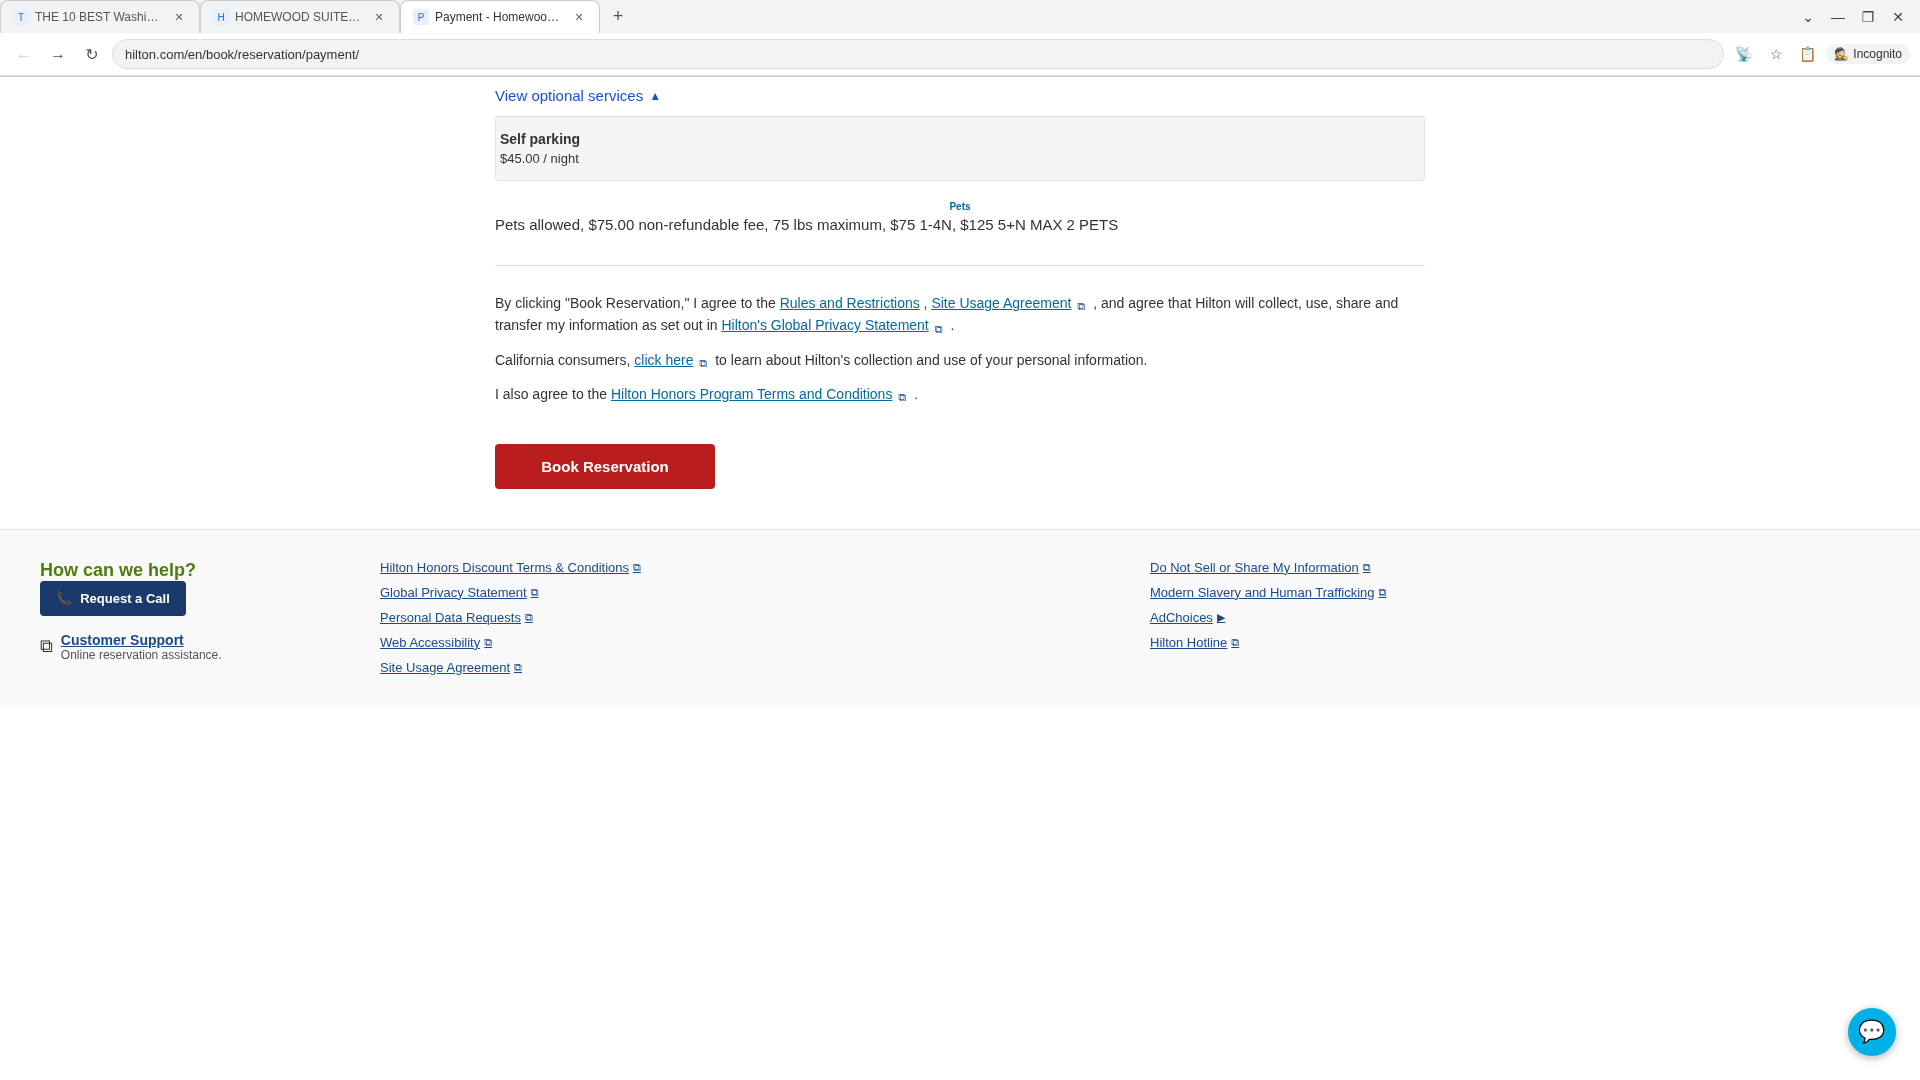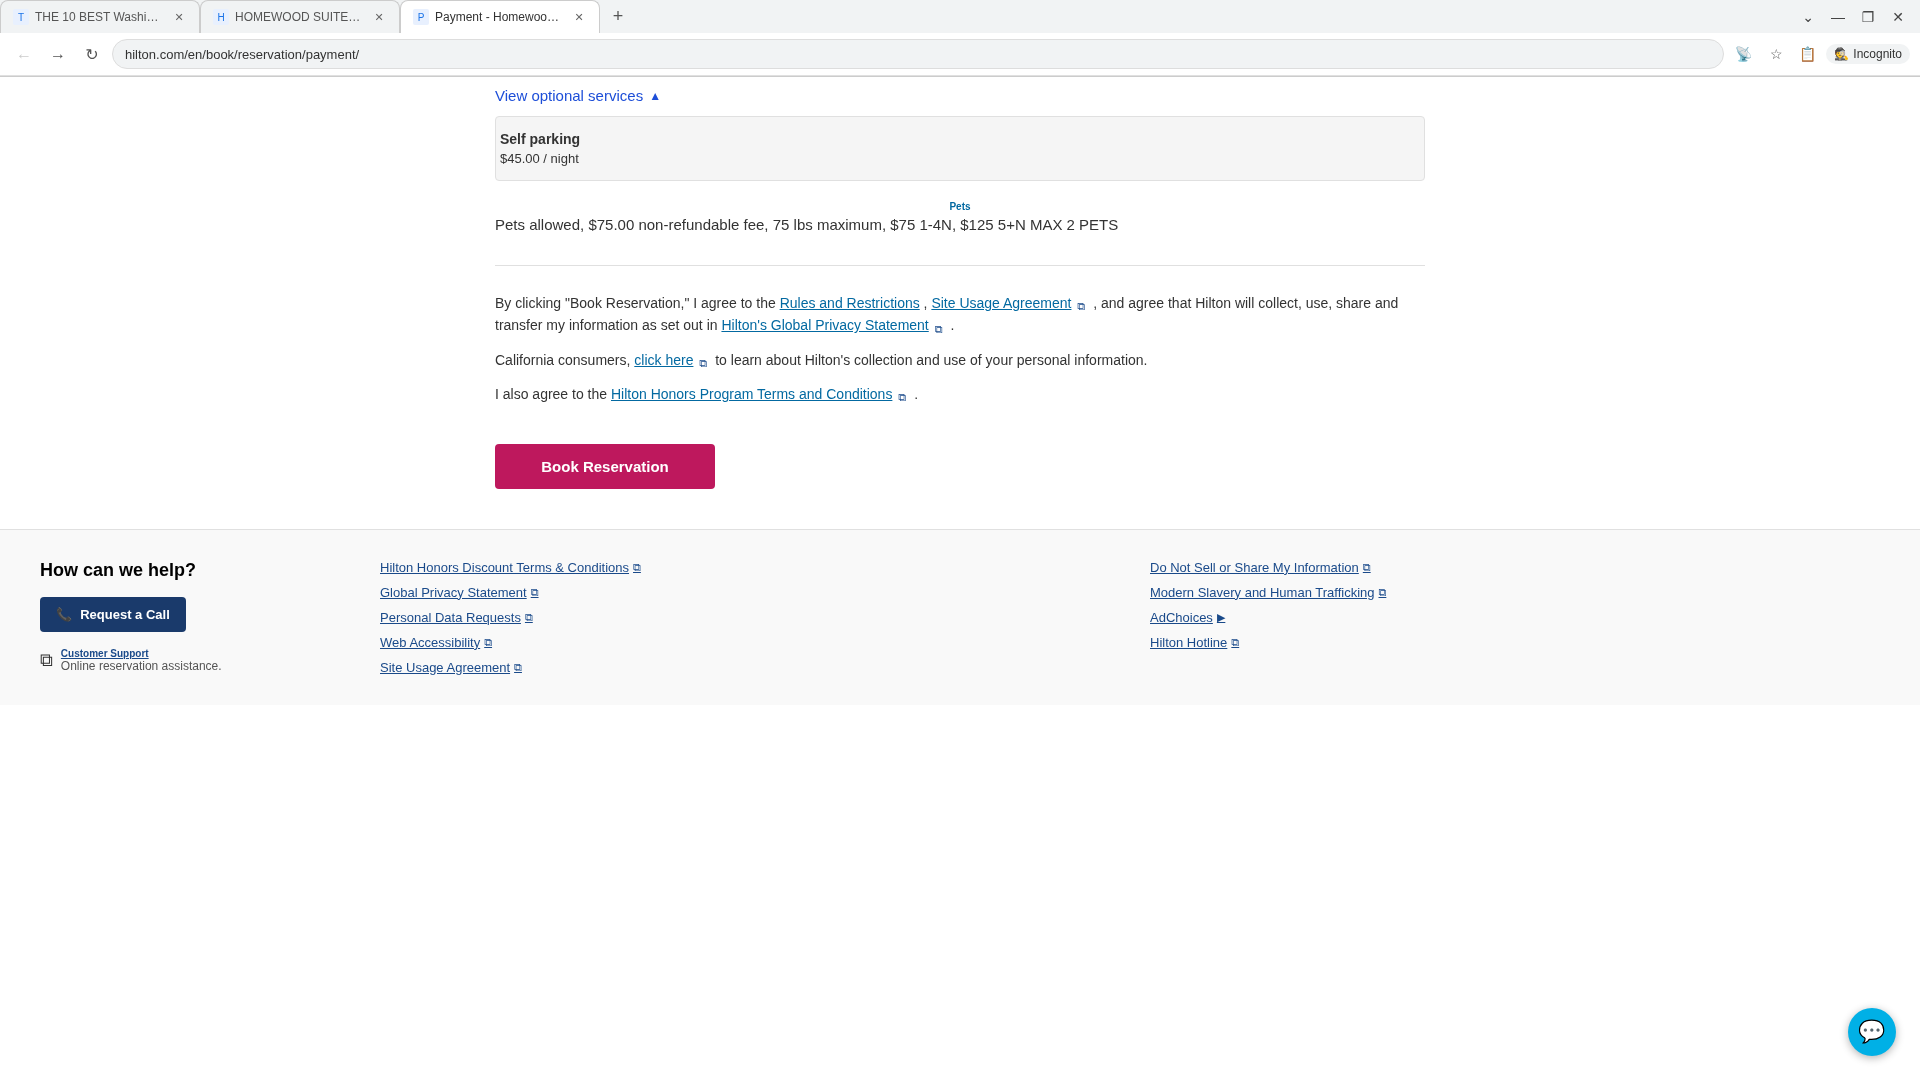--- a/index.html
+++ b/index.html
@@ -200,21 +200,21 @@
       width: 12px;
       height: 12px;
       margin-left: 2px;
       vertical-align: middle;
       color: #1a4a8a;
       font-size: 11px;
     }
 
     
     .book-btn {
-      background: #be185d;
+      background: #b91c1c;
       color: #fff;
       border: none;
       border-radius: 4px;
       padding: 14px 40px;
       font-size: 15px;
       font-weight: 600;
       cursor: pointer;
       margin-top: 16px;
       margin-bottom: 30px;
       display: inline-block;
@@ -229,22 +229,22 @@
       padding: 30px 40px;
       display: flex;
       gap: 40px;
     }
     .footer-help {
       flex: 0 0 300px;
     }
     .footer-help-title {
       font-size: 18px;
       font-weight: 700;
-      color: #000000;
-      margin-bottom: 16px;
+      color: #4d7c0f;
+      margin-bottom: 0;
     }
     .footer-request-btn {
       display: flex;
       align-items: center;
       gap: 8px;
       background: #1a3a6b;
       color: #fff;
       border: none;
       border-radius: 4px;
       padding: 10px 16px;
@@ -253,21 +253,21 @@
       cursor: pointer;
       margin-bottom: 16px;
     }
     .footer-support {
       display: flex;
       align-items: center;
       gap: 8px;
     }
     .footer-support-title {
       color: #1a4a8a;
-      font-size: 10px;
+      font-size: 14px;
       font-weight: 600;
       text-decoration: underline;
       cursor: pointer;
     }
     .footer-support-sub {
       font-size: 12px;
       color: #555;
     }
     .footer-links {
       flex: 1;

